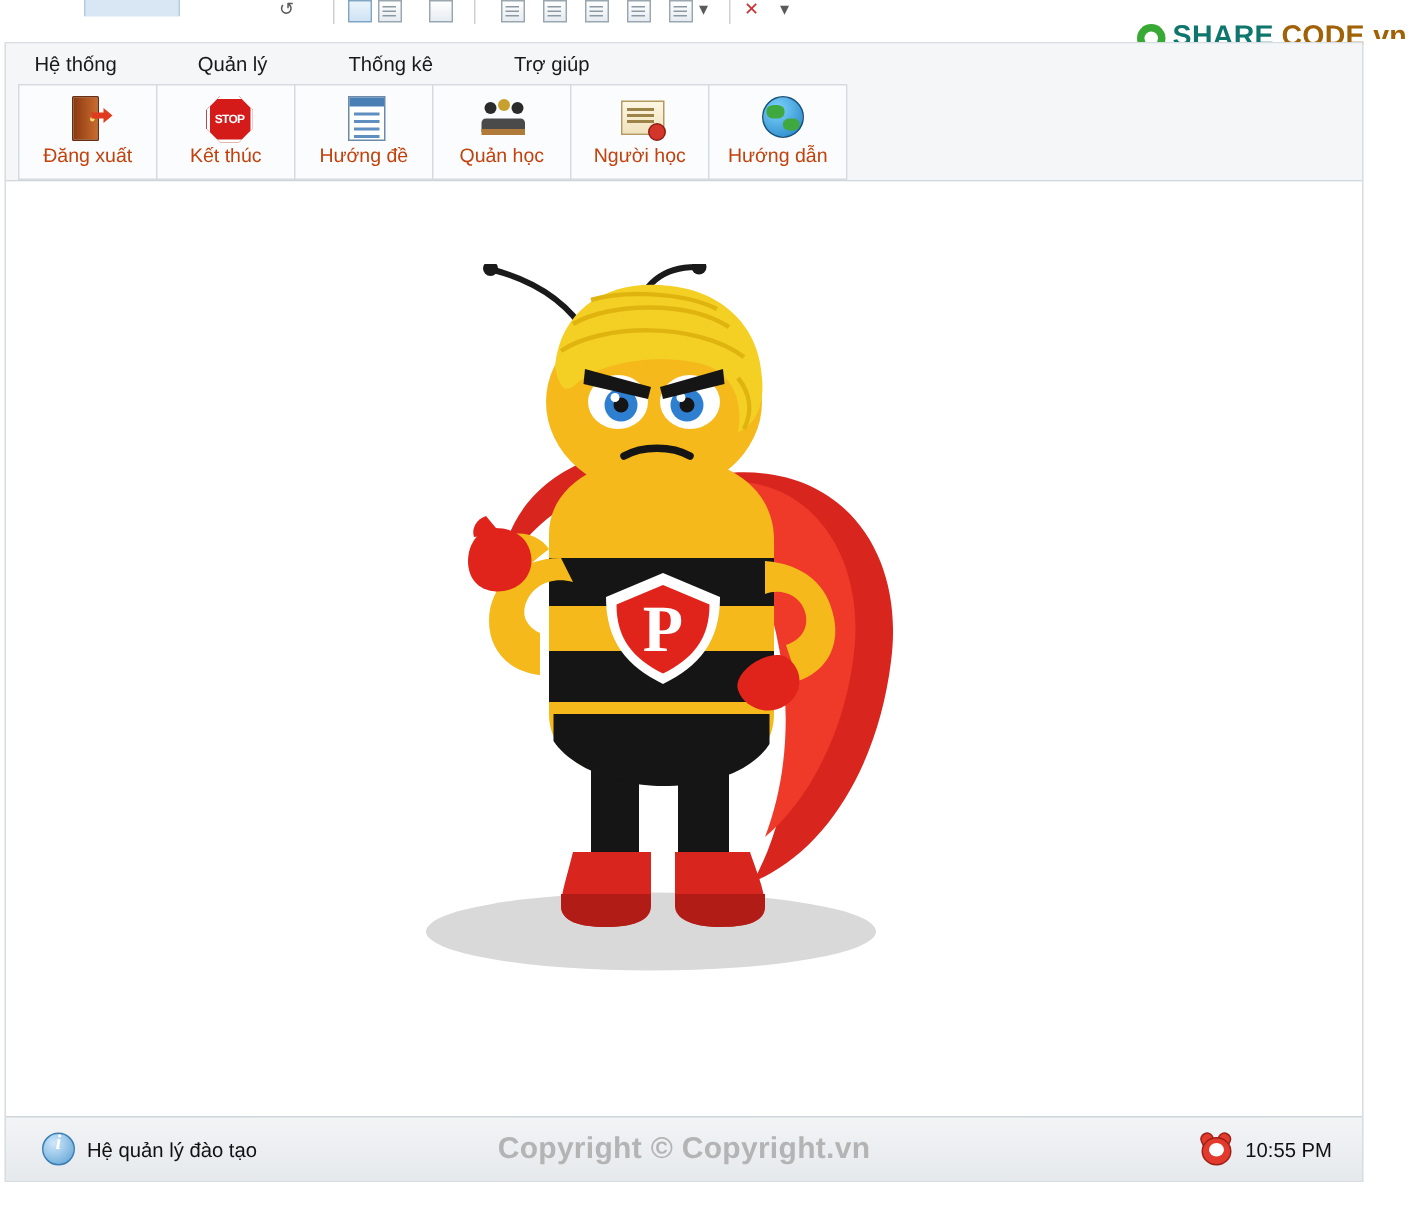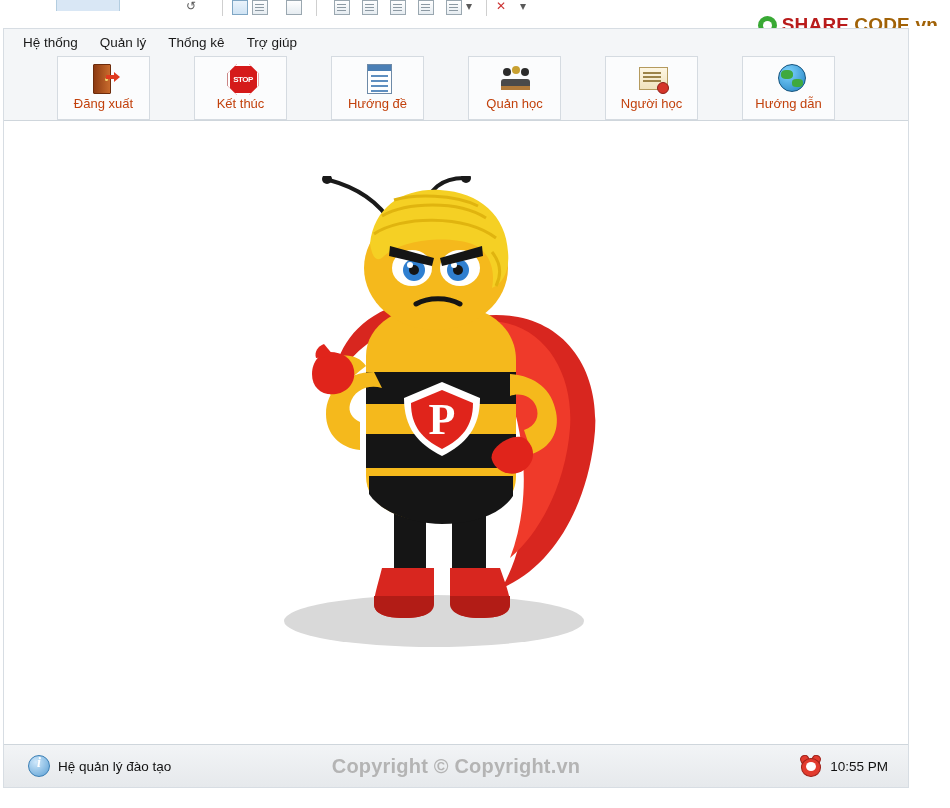--- a/index.html
+++ b/index.html
@@ -80,21 +80,21 @@
     position: relative;
   }
   .brand .ring:after {
     content: "";
     position: absolute;
     left: 5px; top: 5px;
     width: 9px; height: 9px;
     border-radius: 50%;
     background: #fff;
   }
-  .brand .b1 { color: #b91c1c; }
+  .brand .b1 { color: #0f766e; }
   .brand .b2 { color: #a16207; }
 
   
   .window {
     position: absolute;
     left: 3px; top: 28px;
     width: 906px;
     height: 760px;
     background: #f4f6f8;
     border: 1px solid #d7dde3;
@@ -104,20 +104,21 @@
   }
 
   
   .menubar {
     height: 27px;
     background: #f4f6f8;
     display: flex;
     align-items: center;
     padding-left: 8px;
     flex: 0 0 auto;
+    gap: 32px;
   }
   .menubar .mi {
     padding: 4px 11px;
     font-size: 13.5px;
     color: #1a1a1a;
     cursor: default;
     white-space: nowrap;
   }
 
   
@@ -135,21 +136,20 @@
     border: 1px solid #d5dbe1;
     background: #fbfcfd;
     margin-right: -1px;
     display: flex;
     flex-direction: column;
     align-items: center;
     justify-content: flex-start;
     padding-top: 5px;
     box-sizing: border-box;
     cursor: default;
-    margin-left: 45px;
   }
   .tb .ic {
     height: 32px;
     width: 34px;
     position: relative;
     margin-bottom: 2px;
   }
   .tb .lbl {
     font-size: 13px;
     color: #c2410c;

